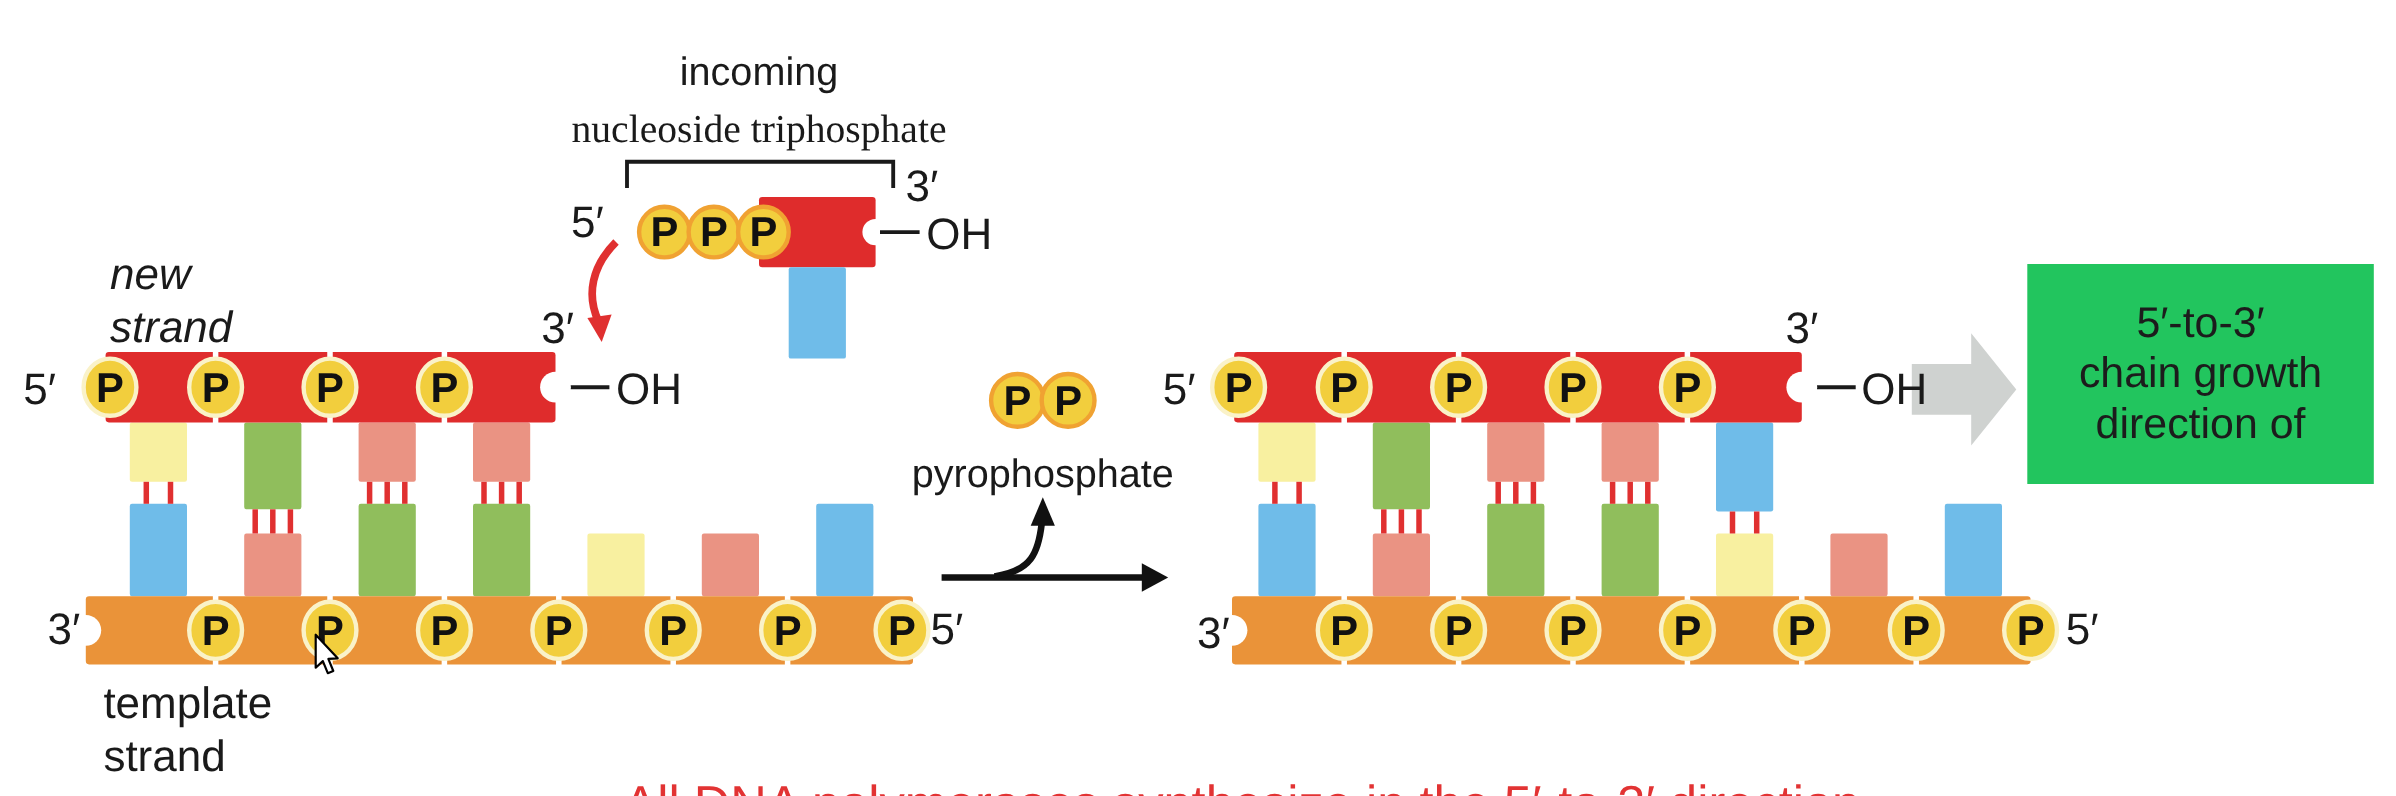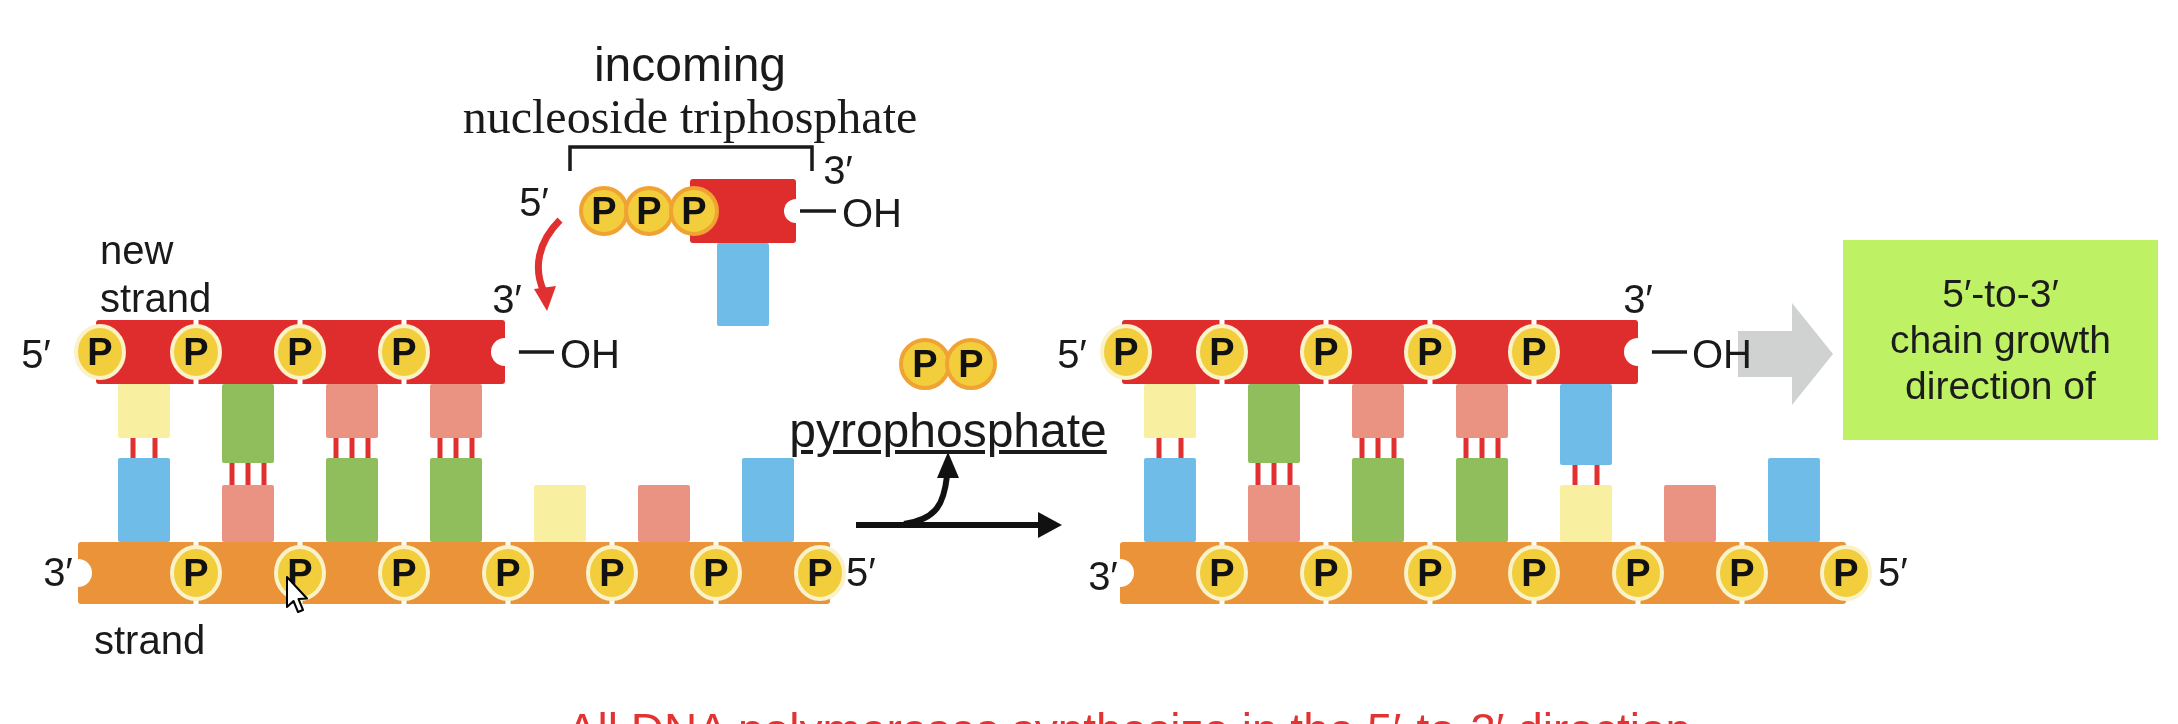--- a/index.html
+++ b/index.html
@@ -3,21 +3,21 @@
 <meta charset="utf-8">
 <style>
   html,body{margin:0;padding:0;background:#ffffff;}
   #stage{
     position:relative;width:2178px;height:724px;overflow:hidden;
     background:#ffffff;font-family:"Liberation Sans",sans-serif;color:#1a1a1a;
   }
   #diagram-svg{position:absolute;left:0;top:0;}
   .lbl{position:absolute;font-size:40px;line-height:44px;white-space:nowrap;}
   .lbl.center{text-align:center;}
-  .lbl.big{font-size:48px;line-height:50px;}
+  .lbl.big{font-size:36px;line-height:50px;}
   .two-line{line-height:48px;}
   #direction-callout{
     position:absolute;left:1843px;top:240px;width:315px;height:200px;
     display:flex;flex-direction:column;align-items:center;justify-content:center;
     font-size:39px;line-height:46px;text-align:center;color:#1c1c1c;
   }
   #caption{
     position:absolute;left:0;top:705px;width:2178px;box-sizing:border-box;
     padding-left:80px;text-align:center;font-size:46px;line-height:50px;white-space:nowrap;
   }
@@ -190,41 +190,42 @@
       <polygon points="1738,331 1792,331 1792,303 1833,354 1792,405 1792,377 1738,377" fill="#CFD2D0"></polygon>
       <path d="M287 577 l0 30 l6.5 -6 l4.5 11 l5 -2 l-4.5 -11 l8.5 -0.5 z" fill="#ffffff" stroke="#000000" stroke-width="2" stroke-linejoin="round"></path>
     </svg>
 
   <div class="lbl big center" style="left:490px;top:40px;width:400px;">incoming</div>
   <div class="lbl big center" style="left:415px;top:92px;width:550px;font-family:Liberation Serif, serif;">nucleoside triphosphate</div>
   <div class="lbl center" style="left:504px;top:180px;width:60px;">5′</div>
   <div class="lbl center" style="left:808px;top:148px;width:60px;">3′</div>
   <div class="lbl" style="left:842px;top:191px;">OH</div>
 
-  <div class="lbl two-line" style="left:100px;top:226px;">
+  <div class="lbl two-line" style="left:100px;top:226px;font-style:italic;">
     <div>new</div>
     <div>strand</div>
   </div>
   <div class="lbl two-line" style="left:94px;top:616px;">
+    <div>template</div>
     <div>strand</div>
   </div>
   <div class="lbl center" style="left:6px;top:332px;width:60px;">5′</div>
   <div class="lbl center" style="left:477px;top:277px;width:60px;">3′</div>
   <div class="lbl" style="left:560px;top:332px;">OH</div>
   <div class="lbl center" style="left:28px;top:550px;width:60px;">3′</div>
   <div class="lbl" style="left:846px;top:550px;">5′</div>
 
-  <div class="lbl big center" style="left:748px;top:406px;width:400px;text-decoration:underline;">pyrophosphate</div>
+  <div class="lbl big center" style="left:748px;top:406px;width:400px;">pyrophosphate</div>
 
   <div class="lbl center" style="left:1042px;top:332px;width:60px;">5′</div>
   <div class="lbl center" style="left:1608px;top:277px;width:60px;">3′</div>
   <div class="lbl" style="left:1692px;top:332px;">OH</div>
   <div class="lbl center" style="left:1073px;top:554px;width:60px;">3′</div>
   <div class="lbl" style="left:1878px;top:550px;">5′</div>
 
-  <div id="direction-callout" style="background: #bef264;">
+  <div id="direction-callout" style="background: #22c55e;">
     <div>5′-to-3′</div>
     <div>chain growth</div>
     <div>direction of</div>
   </div>
 
   <div id="caption" style="color: rgb(226, 51, 51);">All DNA polymerases synthesize in the 5′-to-3′ direction</div>
 </div>
 
 </body></html>

